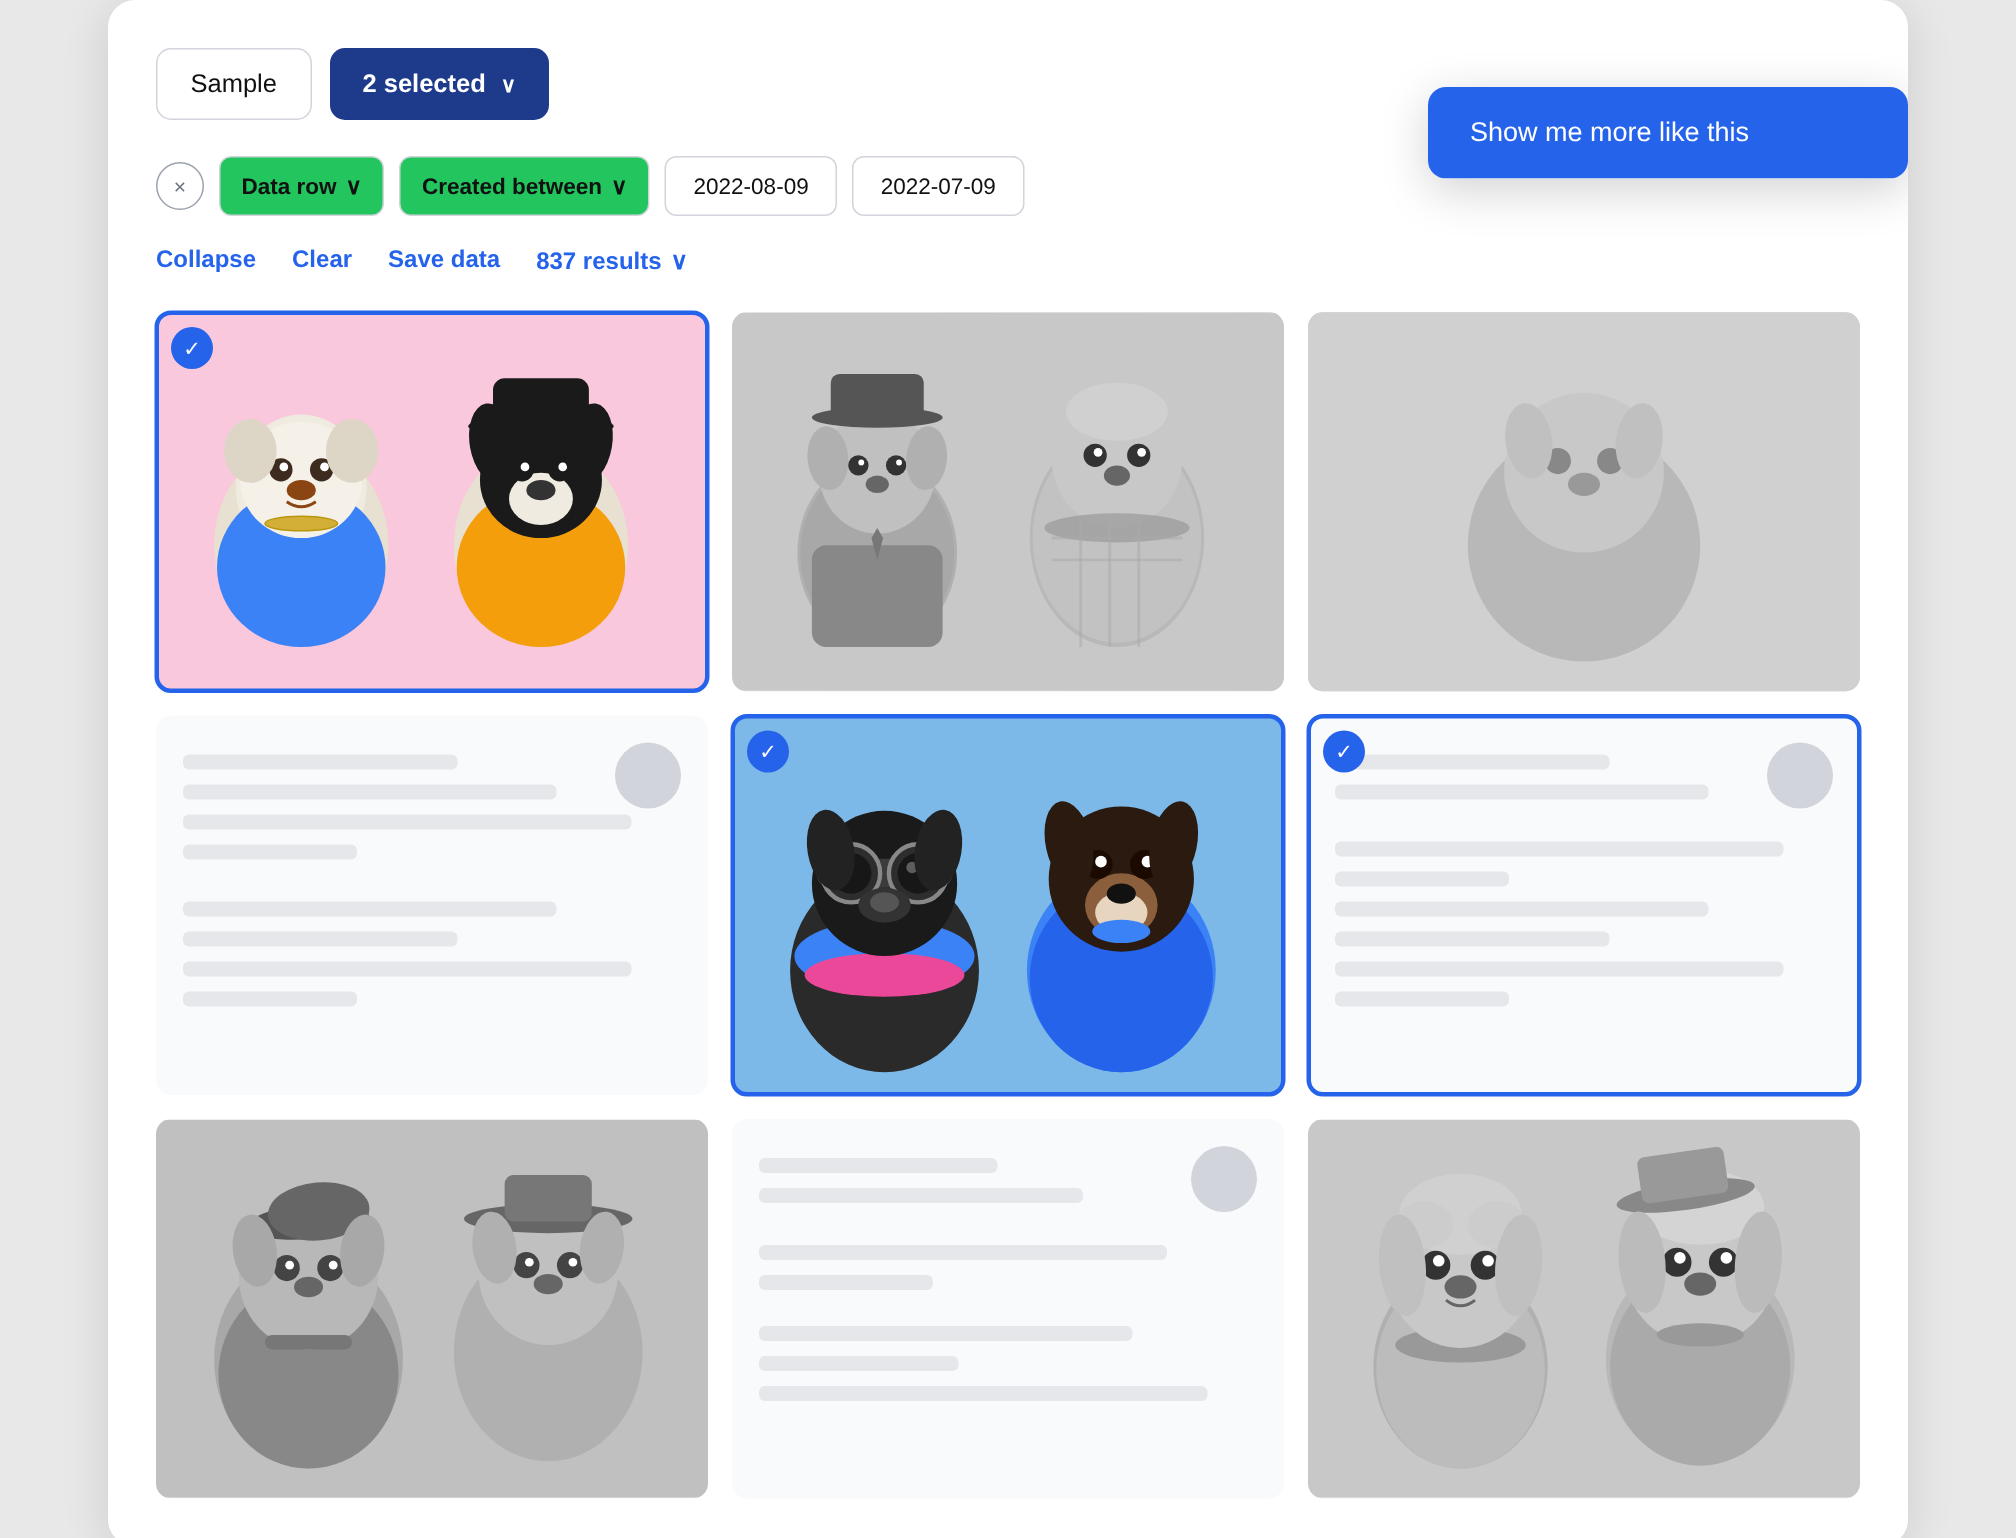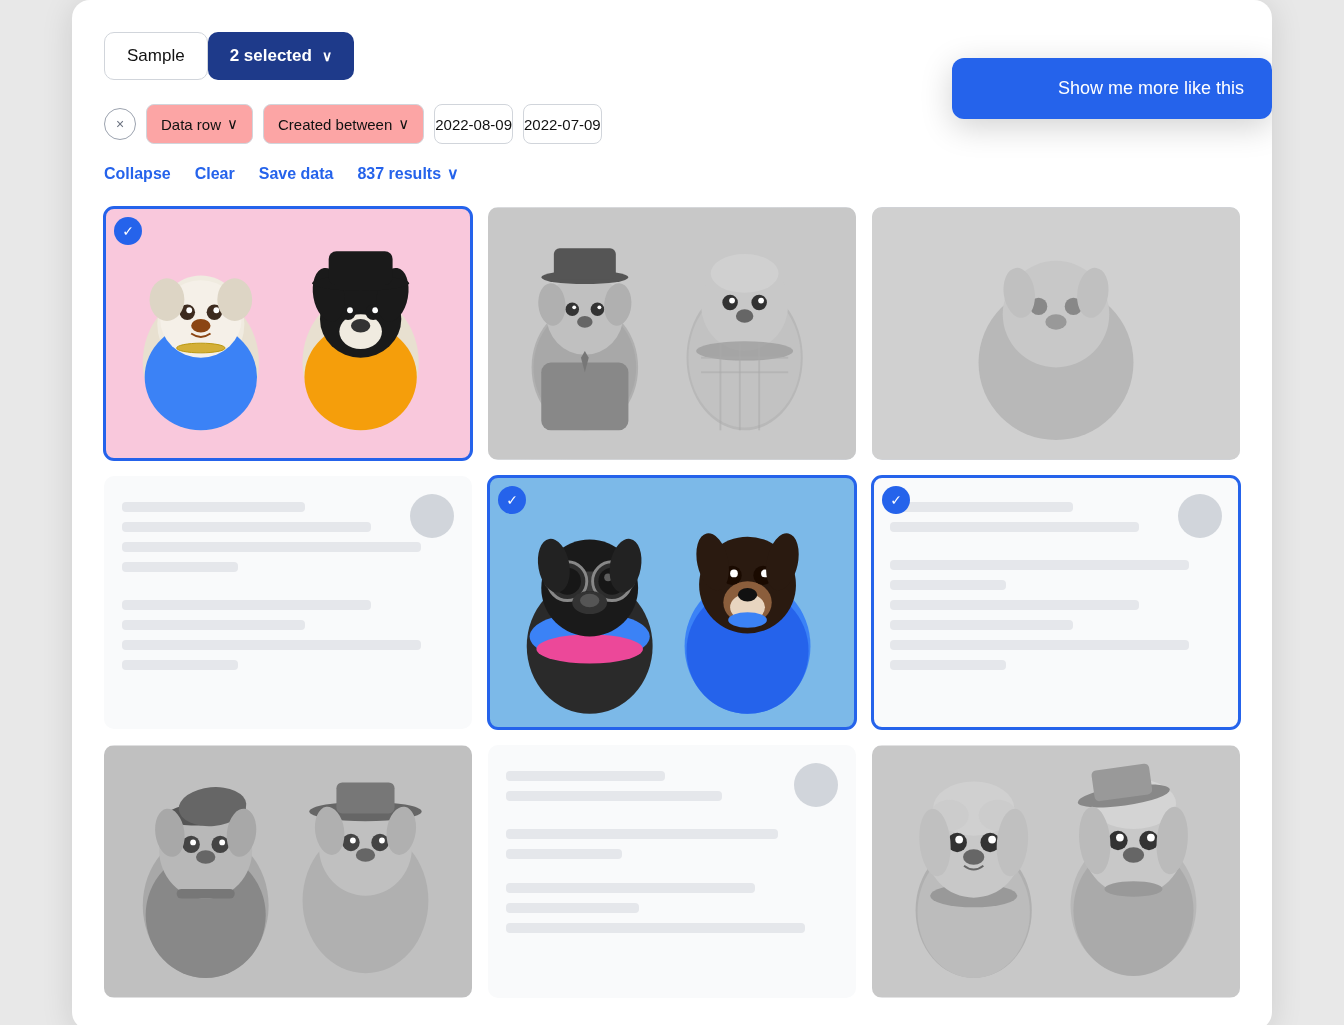--- a/index.html
+++ b/index.html
@@ -35,20 +35,21 @@
       border: 1.5px solid #d1d5db;
       border-radius: 10px;
       padding: 0 18px;
       font-size: 17px;
       color: #9ca3af;
       outline: none;
       background: white;
     }
     .header-right {
       display: flex;
+      gap: 12px;
       align-items: center;
     }
     .sample-btn {
       height: 48px;
       padding: 0 22px;
       border: 1.5px solid #d1d5db;
       border-radius: 10px;
       background: white;
       font-size: 17px;
       font-weight: 500;
@@ -91,32 +92,32 @@
       justify-content: center;
       cursor: pointer;
       font-size: 14px;
       color: #6b7280;
     }
     .filter-pill {
       height: 40px;
       padding: 0 14px;
       border: 1.5px solid #d1d5db;
       border-radius: 8px;
-      background: #fca5a5;
+      background: #22c55e;
       font-size: 15px;
-      font-weight: 400;
+      font-weight: 700;
       color: #111;
       cursor: pointer;
       display: flex;
       align-items: center;
       gap: 6px;
     }
     .date-pill {
       height: 40px;
-      padding: 0 0;
+      padding: 0 18px;
       border: 1.5px solid #d1d5db;
       border-radius: 8px;
       background: white;
       font-size: 15px;
       color: #111;
       display: flex;
       align-items: center;
     }
     
     .actions-row {
@@ -218,21 +219,20 @@
       border-radius: 12px;
       box-shadow: 0 8px 32px rgba(0,0,0,0.18);
       z-index: 100;
       overflow: hidden;
     }
     .dropdown-item {
       padding: 20px 28px;
       font-size: 18px;
       cursor: pointer;
       color: #111;
-      text-align: right;
     }
     .dropdown-item.active {
       background: #2563eb;
       color: white;
     }
     .img-placeholder {
       width: 100%;
       height: 100%;
       background: linear-gradient(135deg, #e5e7eb 0%, #d1d5db 100%);
       display: flex;

